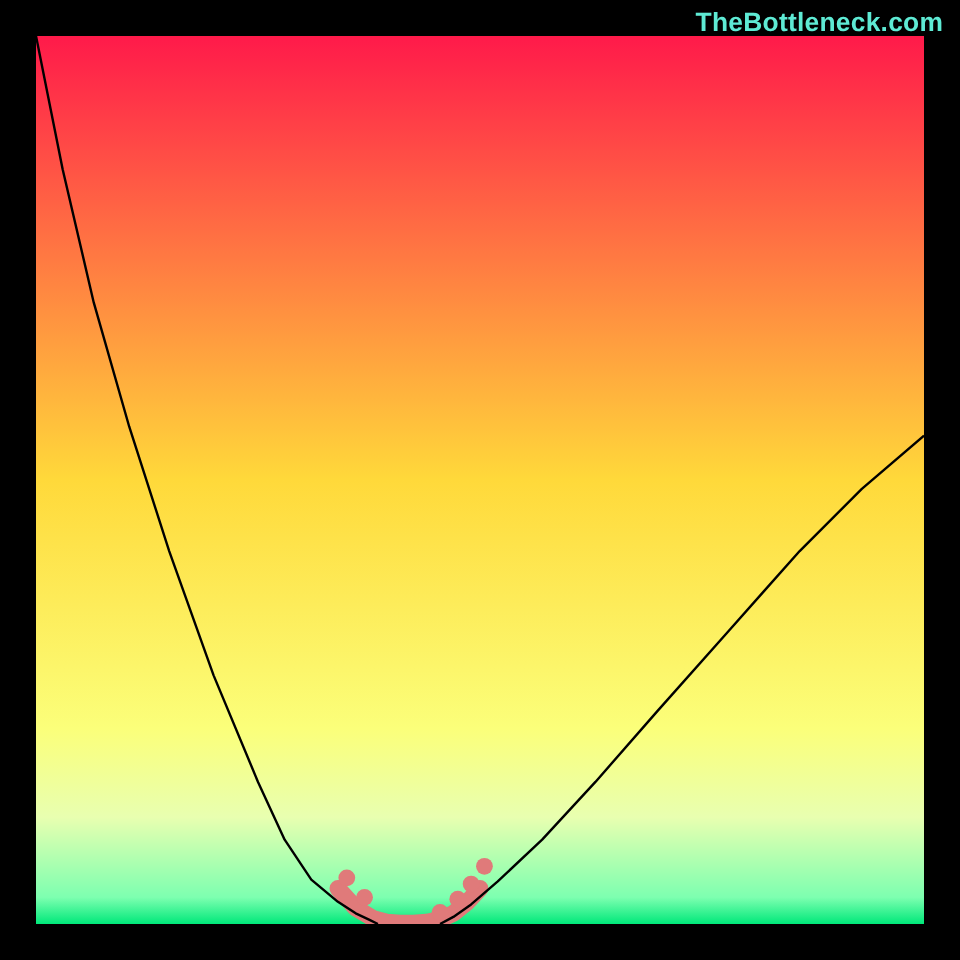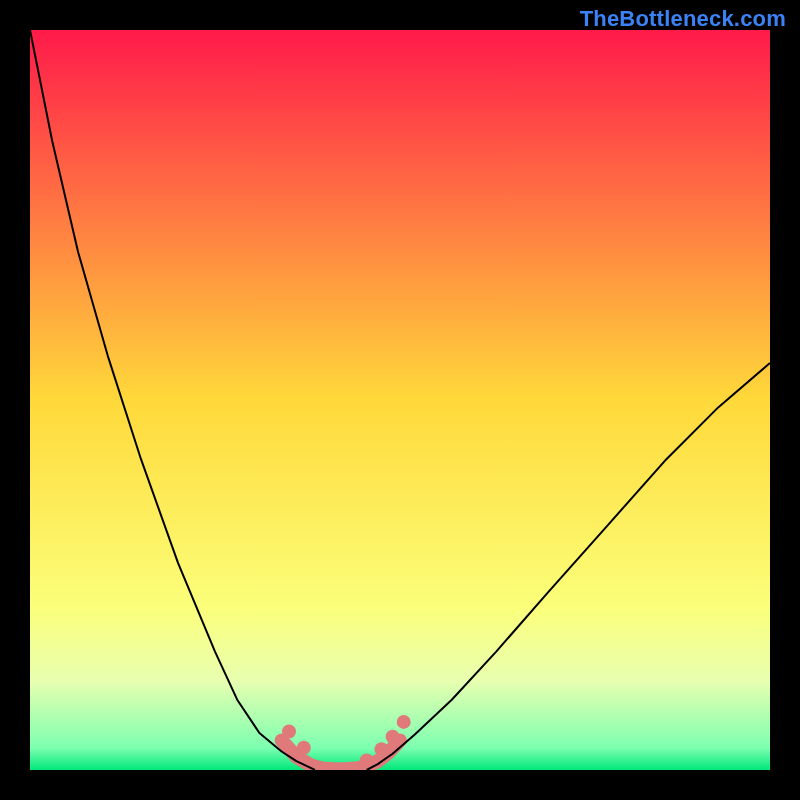--- a/index.html
+++ b/index.html
@@ -10,21 +10,21 @@
     height: 800px;
     background: #000;
   }
   .watermark {
     position: absolute;
     top: 6px;
     right: 14px;
     font-family: Arial, Helvetica, sans-serif;
     font-size: 22px;
     font-weight: 600;
-    color: #3b82f6;
+    color: #5eead4;
     letter-spacing: 0.2px;
     z-index: 10;
   }
   .plot {
     position: absolute;
     left: 30px;
     top: 30px;
     width: 740px;
     height: 740px;
   }

